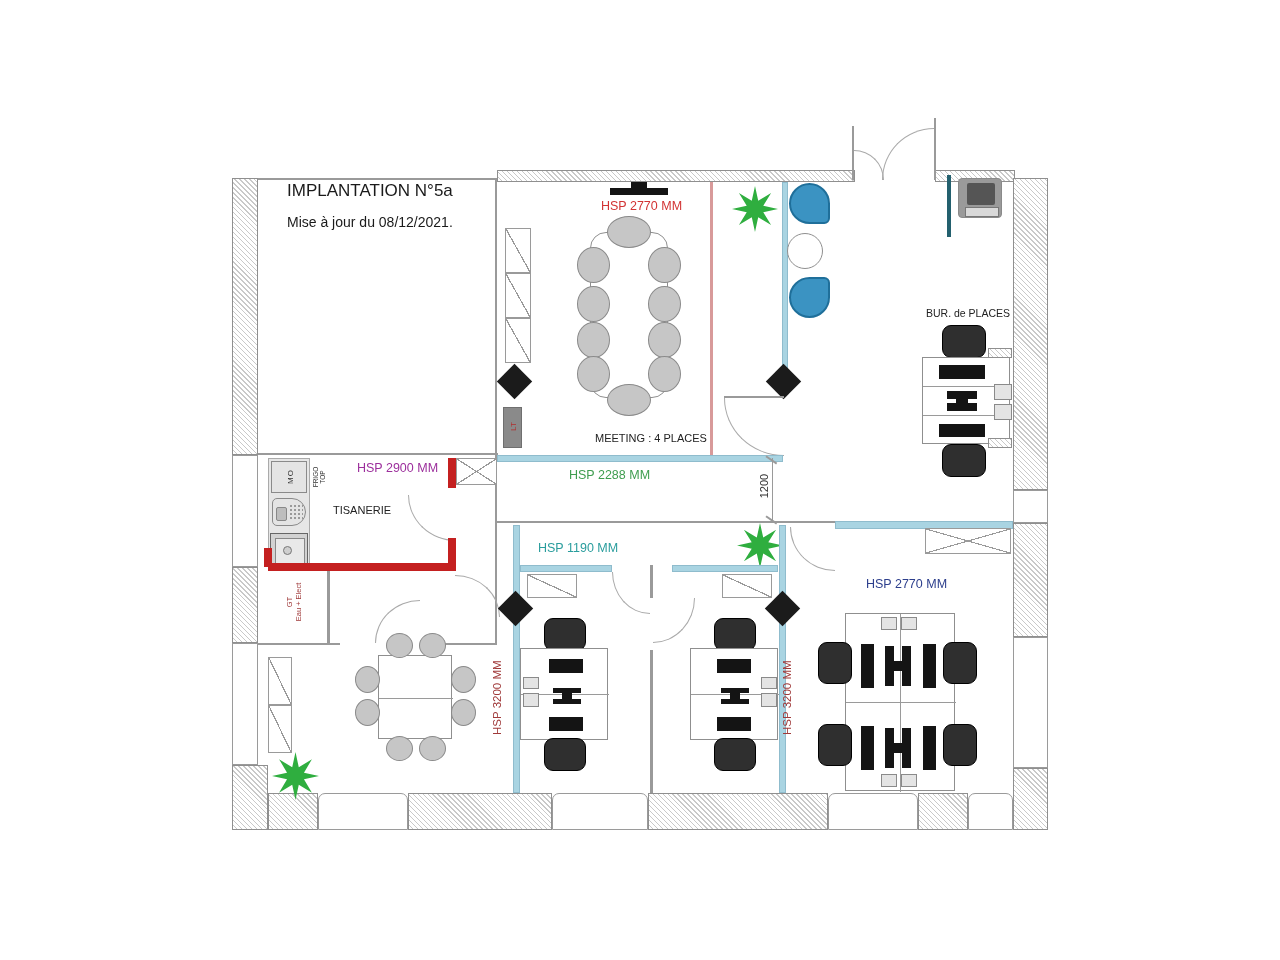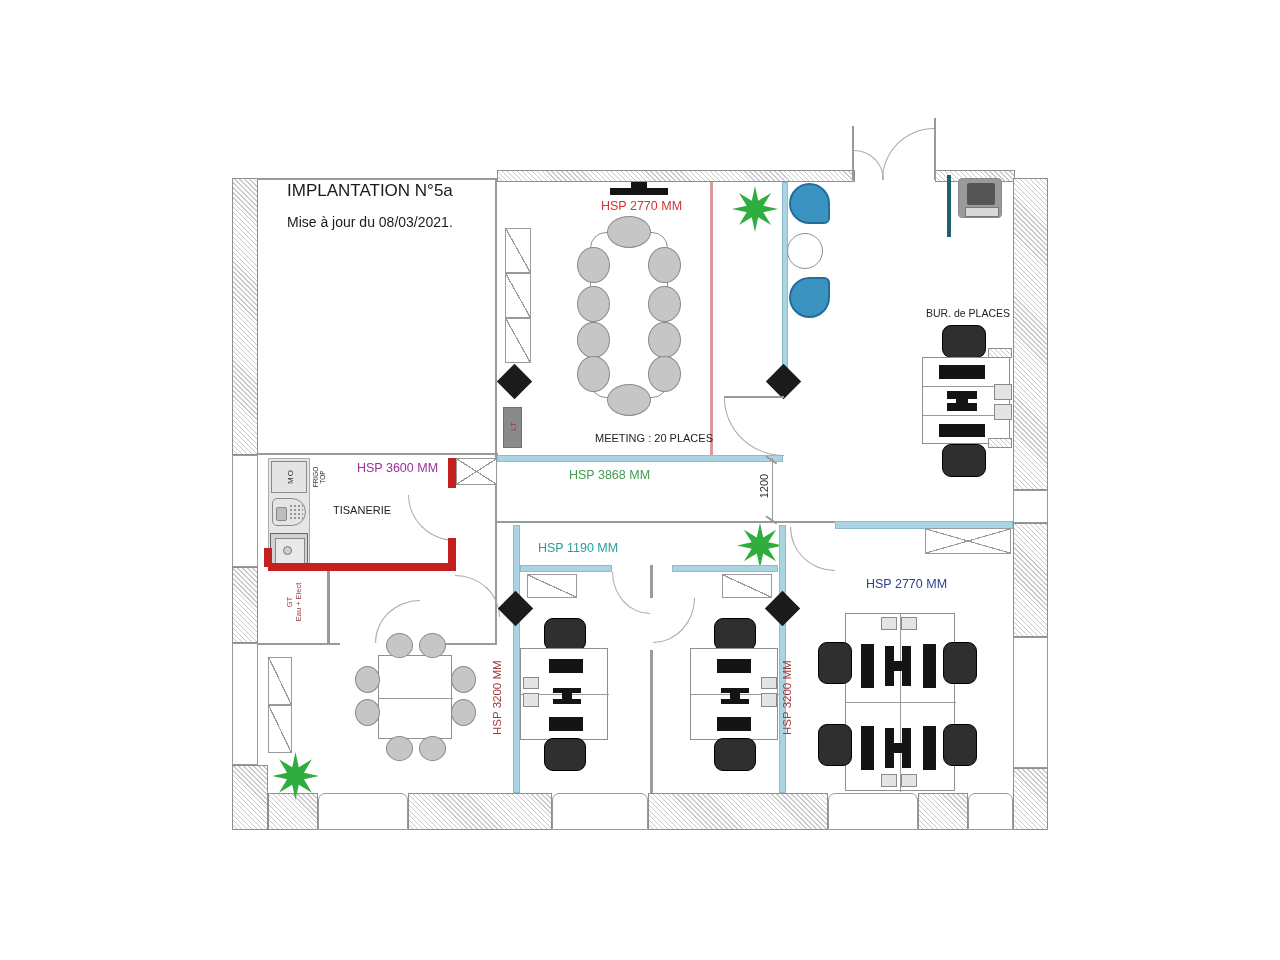--- a/index.html
+++ b/index.html
@@ -51,21 +51,21 @@
   .navy{color:#2c3e8c;}
   .graybox{background:#8a8a8a;border:1px solid #6f6f6f;box-sizing:border-box;}
   .appl{background:#e4e4e4;border:1px solid #8a8a8a;box-sizing:border-box;}
 </style>
 </head>
 <body>
 
 <div id="stage">
 
   <div class="abs t" style="left:287px;top:181px;font-size:17px;color:#1a1a1a;">IMPLANTATION N°5a</div>
-  <div class="abs t" style="left:287px;top:214px;font-size:14px;color:#1a1a1a;">Mise à jour du 08/03/2021.</div>
+  <div class="abs t" style="left:287px;top:214px;font-size:14px;color:#1a1a1a;">Mise à jour du 08/12/2021.</div>
 
   <div class="abs hw" style="left:232px;top:178px;width:26px;height:277px;"></div>
   <div class="abs win" style="left:232px;top:455px;width:26px;height:112px;"></div>
   <div class="abs hw" style="left:232px;top:567px;width:26px;height:76px;"></div>
   <div class="abs win" style="left:232px;top:643px;width:26px;height:122px;"></div>
   <div class="abs hw" style="left:232px;top:765px;width:36px;height:65px;"></div>
 
   <div class="abs tl" style="left:258px;top:178px;width:240px;height:2px;"></div>
   <div class="abs tl" style="left:258px;top:453px;width:240px;height:2px;"></div>
 
@@ -114,21 +114,21 @@
   <div class="abs gc" style="left:648px;top:286px;width:33px;height:36px;"></div>
   <div class="abs gc" style="left:648px;top:322px;width:33px;height:36px;"></div>
   <div class="abs gc" style="left:648px;top:356px;width:33px;height:36px;"></div>
   <div class="abs gc" style="left:607px;top:384px;width:44px;height:32px;"></div>
 
   <div class="abs diamond" style="left:502px;top:369px;width:25px;height:25px;"></div>
   <div class="abs graybox" style="left:503px;top:407px;width:19px;height:41px;">
     <div class="abs t rot" style="left:-6px;top:14px;width:30px;font-size:8px;color:#b03030;">LT</div>
   </div>
 
-  <div class="abs t" style="left:595px;top:432px;font-size:11px;">MEETING : 20 PLACES</div>
+  <div class="abs t" style="left:595px;top:432px;font-size:11px;">MEETING : 4 PLACES</div>
 
   <div class="abs star" style="left:732px;top:186px;width:46px;height:46px;"></div>
   <div class="abs bw" style="left:782px;top:182px;width:6px;height:190px;"></div>
   <div class="abs bluchair" style="left:789px;top:183px;width:41px;height:41px;border-radius:50% 50% 14% 50%;"></div>
   <div class="abs desk" style="left:787px;top:233px;width:36px;height:36px;border-radius:50%;"></div>
   <div class="abs bluchair" style="left:789px;top:277px;width:41px;height:41px;border-radius:50% 14% 50% 50%;"></div>
   <div class="abs diamond" style="left:771px;top:369px;width:25px;height:25px;"></div>
   <div class="abs arc arc-bl" style="left:724px;top:398px;width:60px;height:58px;"></div>
   <div class="abs tl" style="left:724px;top:396px;width:60px;height:2px;"></div>
 
@@ -165,42 +165,42 @@
   </div>
   <div class="abs appl" style="left:270px;top:533px;width:38px;height:33px;background:#d2d2d2;border:1px solid #666;">
     <div class="abs" style="left:4px;top:4px;width:28px;height:24px;background:#e9e9e9;border:1px solid #888;"></div>
     <div class="abs" style="left:12px;top:12px;width:7px;height:7px;border:1px solid #777;border-radius:50%;background:#cfcfcf;"></div>
   </div>
   <div class="abs t rot" style="left:296px;top:470px;width:46px;font-size:6.5px;color:#333;line-height:7px;">
     <div>FRIGO</div>
     <div>TOP</div>
   </div>
 
-  <div class="abs t purple" style="left:357px;top:461px;font-size:12.5px;">HSP 3600 MM</div>
+  <div class="abs t purple" style="left:357px;top:461px;font-size:12.5px;">HSP 2900 MM</div>
   <div class="abs t" style="left:333px;top:504px;font-size:11px;">TISANERIE</div>
 
   <div class="abs rw" style="left:264px;top:548px;width:8px;height:19px;"></div>
   <div class="abs rw" style="left:448px;top:458px;width:8px;height:30px;"></div>
   <div class="abs arc arc-bl" style="left:408px;top:495px;width:48px;height:46px;"></div>
   <div class="abs rw" style="left:448px;top:538px;width:8px;height:30px;"></div>
   <div class="abs rw" style="left:268px;top:563px;width:188px;height:8px;"></div>
   <div class="abs xcell" style="left:456px;top:458px;width:41px;height:27px;"></div>
 
   <div class="abs tl" style="left:327px;top:571px;width:3px;height:72px;"></div>
   <div class="abs t rot maroon" style="left:262px;top:593px;width:64px;font-size:7.5px;line-height:9px;">
     <div>GT</div>
     <div>Eau + Elect</div>
   </div>
   <div class="abs tl" style="left:258px;top:643px;width:82px;height:2px;"></div>
   <div class="abs tl" style="left:420px;top:643px;width:77px;height:2px;"></div>
   <div class="abs arc arc-tl" style="left:375px;top:600px;width:45px;height:43px;"></div>
   <div class="abs arc arc-tr" style="left:455px;top:575px;width:45px;height:42px;"></div>
 
   <div class="abs bw" style="left:497px;top:455px;width:286px;height:7px;"></div>
-  <div class="abs t green" style="left:569px;top:468px;font-size:12.5px;">HSP 3868 MM</div>
+  <div class="abs t green" style="left:569px;top:468px;font-size:12.5px;">HSP 2288 MM</div>
   <div class="abs tl" style="left:497px;top:521px;width:338px;height:2px;"></div>
   <div class="abs tl" style="left:772px;top:458px;width:1px;height:63px;"></div>
   <div class="abs t rot" style="left:744px;top:480px;width:40px;font-size:11px;color:#333;">1200</div>
   <div class="abs tl" style="left:765px;top:459px;width:13px;height:1.5px;transform:rotate(35deg);"></div>
   <div class="abs tl" style="left:765px;top:519px;width:13px;height:1.5px;transform:rotate(35deg);"></div>
 
   <div class="abs t teal" style="left:538px;top:541px;font-size:12.5px;">HSP 1190 MM</div>
   <div class="abs star" style="left:737px;top:523px;width:46px;height:45px;"></div>
 
   <div class="abs bw" style="left:513px;top:525px;width:7px;height:268px;"></div>

